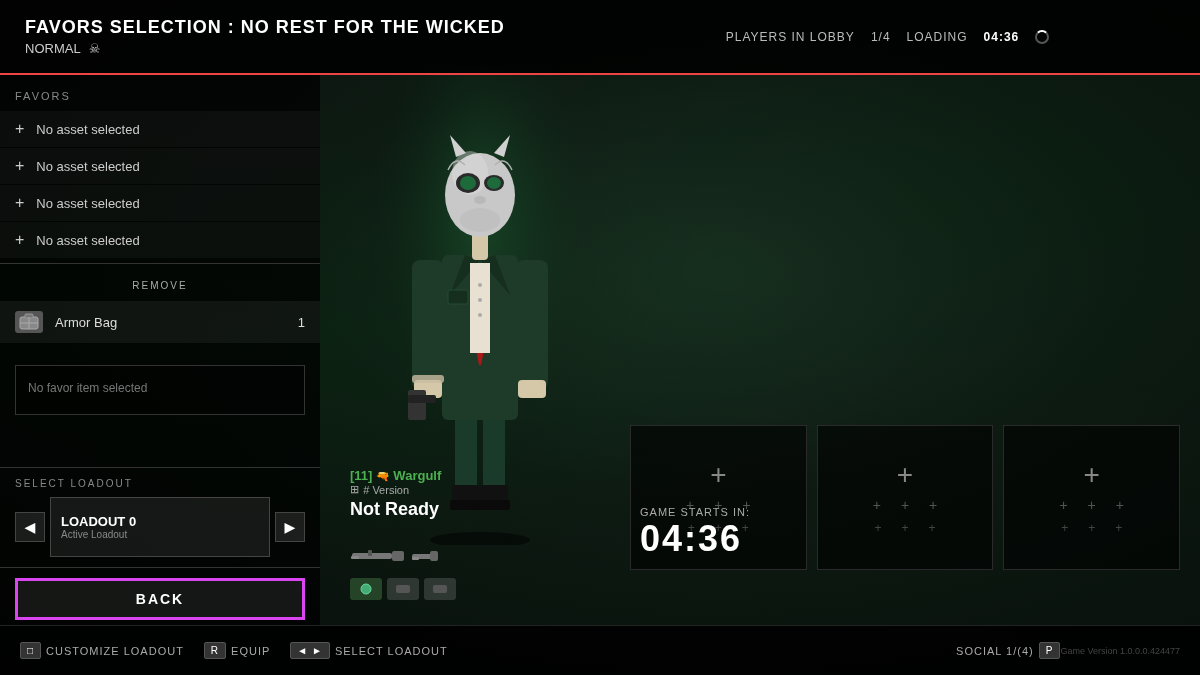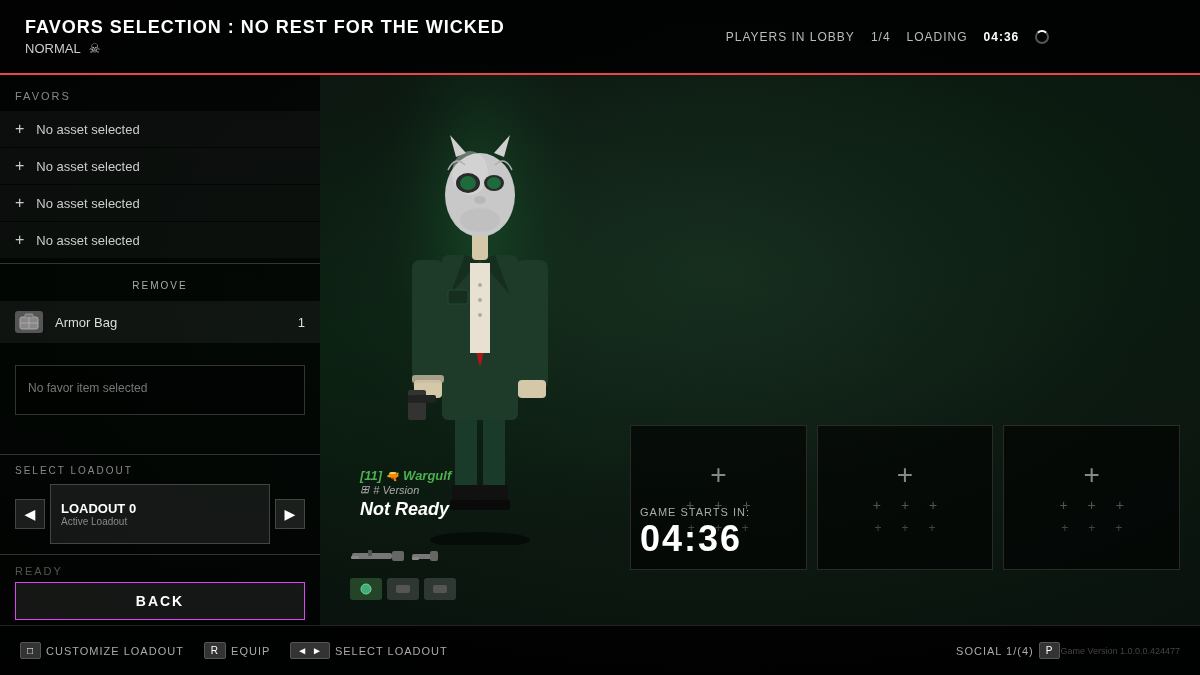--- a/index.html
+++ b/index.html
@@ -252,21 +252,21 @@
       font-size: 11px;
       letter-spacing: 2px;
       color: #555;
       text-transform: uppercase;
       margin-bottom: 5px;
     }
     .back-button {
       width: 100%;
       padding: 10px;
       background: rgba(255,255,255,0.08);
-      border: 1px solid #d946ef;
+      border: 3px solid #d946ef;
       color: #fff;
       font-size: 14px;
       font-weight: bold;
       letter-spacing: 2px;
       text-transform: uppercase;
       cursor: pointer;
       text-align: center;
     }
 
     
@@ -294,23 +294,22 @@
     
     .char-svg {
       width: 220px;
       height: 480px;
     }
 
     
     .character-info {
       position: absolute;
       bottom: 105px;
-      left: 40px;
+      left: 30px;
       width: 260px;
-      font-style: italic;
     }
     .char-level {
       font-size: 13px;
       color: #4caf50;
       font-weight: bold;
     }
     .char-tag {
       font-size: 11px;
       color: #aaa;
       display: flex;
@@ -542,21 +541,20 @@
       <div class="loadout-arrow">◀</div>
       <div class="loadout-name-box">
         <span class="loadout-name">LOADOUT 0</span>
         <span class="loadout-sub">Active Loadout</span>
       </div>
       <div class="loadout-arrow">▶</div>
     </div>
   </div>
 
   <div class="ready-section">
-    <div class="ready-label">READY</div>
     <div class="back-button">BACK</div>
   </div>
 </div>
 
 <div class="character-area">
 
   <div class="character-figure">
     <svg class="char-svg" viewBox="0 0 220 480" xmlns="http://www.w3.org/2000/svg">
 
       <defs>

